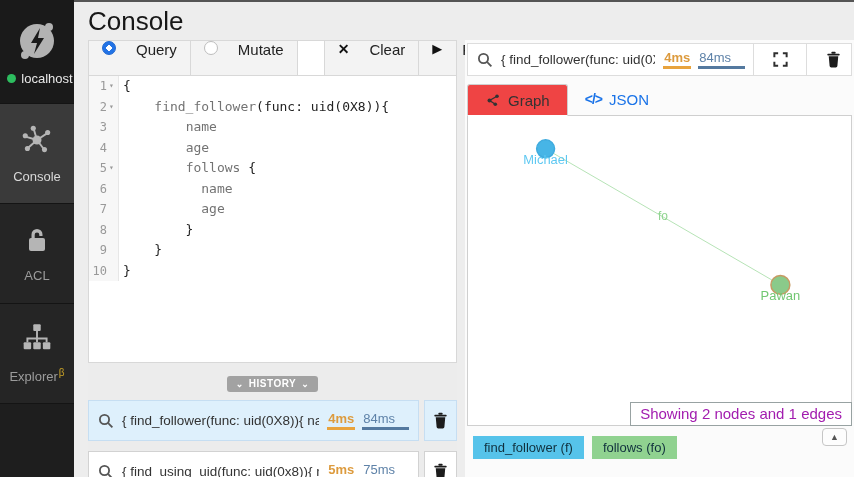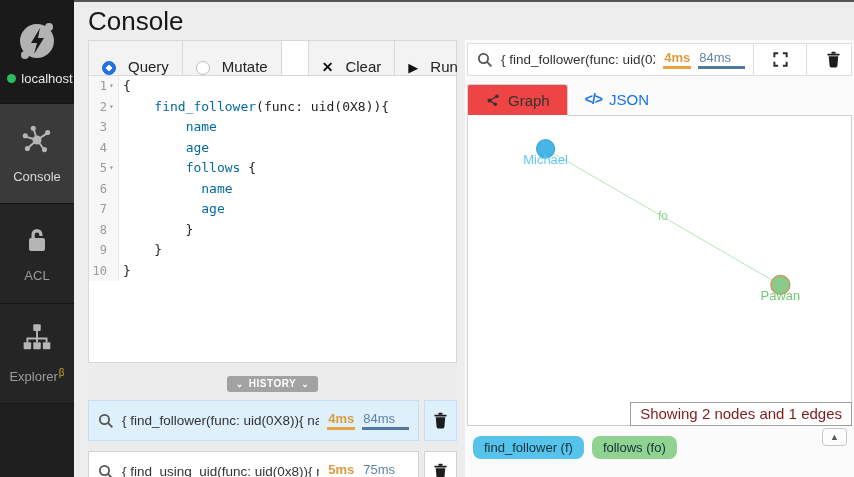--- a/index.html
+++ b/index.html
@@ -26,37 +26,37 @@
 
   
   .main { flex:1; display:flex; flex-direction:column; border-top:2px solid #555; background:#ededed; min-width:0; }
   .page-header { height:38px; display:flex; align-items:center; padding-left:14px; flex-shrink:0; }
   .page-title { font-size:26px; font-weight:500; color:#171717; margin:0; }
   .content { flex:1; display:flex; min-height:0; }
 
   
   .left-pane { width:369px; margin-left:14px; display:flex; flex-direction:column; flex-shrink:0; }
   .toolbar { height:36px; display:flex; background:#f3f3f3; border:1px solid #d8d8d8; flex-shrink:0; }
-  .seg { display:flex; align-items:flex-end; gap:12px; padding:0 13px; border-right:1px solid #d8d8d8; font-size:15px; color:#222; cursor:pointer; background:transparent; border-top:none; border-left:none; border-bottom:none; font-family:inherit; }
+  .seg { display:flex; align-items:flex-start; gap:20px; padding:0 13px; border-right:1px solid #d8d8d8; font-size:15px; color:#222; cursor:pointer; background:transparent; border-top:none; border-left:none; border-bottom:none; font-family:inherit; }
   .seg:last-child { border-right:none; }
   .seg.spacer { flex:1; background:#fff; cursor:default; }
   .radio { width:14px; height:14px; border-radius:50%; flex-shrink:0; }
   .radio.checked { background:radial-gradient(circle,#fff 0 2.6px,#2273e6 2.7px); border:1px solid #1d66d0; }
   .radio.unchecked { background:#fff; border:1px solid #bdbdbd; }
   .glyph-x { font-size:14px; font-weight:bold; color:#111; }
   .glyph-run { font-size:13px; color:#111; }
 
   .editor { height:287px; background:#fff; border:1px solid #d8d8d8; border-top:none; font-family:"DejaVu Sans Mono", monospace; font-size:13px; line-height:20.5px; overflow:hidden; flex-shrink:0; cursor:text; }
   .cm-row { display:flex; }
   .cm-gutter { width:30px; flex-shrink:0; background:#f7f7f7; border-right:1px solid #e7e7e7; color:#999; display:flex; justify-content:flex-end; align-items:center; padding-right:2px; font-size:12px; }
   .cm-gutter .num { text-align:right; }
   .cm-gutter .fold { width:9px; font-size:8px; color:#999; text-align:center; }
   .cm-gutter .nofold { width:9px; }
   .cm-line { white-space:pre; padding-left:4px; color:#222; }
-  .tok-k { color:#0369a1; }
+  .tok-k { color:#737373; }
 
   .history-area { flex:1; background:#ececec; padding-top:13px; display:flex; flex-direction:column; overflow:hidden; }
   .history-pill { align-self:center; background:#a2a2a2; color:#fff; font-size:10px; font-weight:bold; letter-spacing:.5px; padding:2px 9px 3px; border-radius:3px; display:flex; align-items:center; gap:5px; margin-bottom:8px; cursor:pointer; flex-shrink:0; }
   .history-pill .chev { font-size:9px; line-height:8px; }
   .h-row { display:flex; gap:5px; margin-bottom:10px; height:41px; flex-shrink:0; }
   .h-main { flex:1; min-width:0; background:#fff; border:1px solid #d2d2d2; display:flex; align-items:center; gap:8px; padding:0 9px; font-size:13.5px; color:#333; cursor:pointer; }
   .h-trash { width:33px; background:#fff; border:1px solid #d2d2d2; display:flex; align-items:center; justify-content:center; cursor:pointer; flex-shrink:0; }
   .h-row.sel .h-main, .h-row.sel .h-trash { background:#def0fc; border-color:#c6def2; }
   .h-query { flex:1; min-width:0; white-space:nowrap; overflow:hidden; }
   .ms-wrap { display:flex; gap:7px; font-size:13px; flex-shrink:0; }
@@ -71,24 +71,24 @@
   .icon-btn { width:36px; align-self:stretch; display:flex; align-items:center; justify-content:center; cursor:pointer; background:none; border:none; flex-shrink:0; }
 
   .tabs { display:flex; margin-top:7px; height:32px; align-items:flex-end; flex-shrink:0; position:relative; z-index:2; }
   .tab { display:flex; align-items:center; gap:7px; padding:0 17px; height:32px; font-size:15px; cursor:pointer; }
   .tab.active { background:#ef4444; border:1px solid #cfcfcf; border-bottom:1px solid #fff; border-radius:3px 3px 0 0; color:#333; margin-bottom:-1px; }
   .tab.inactive { color:#1a73e8; }
   .json-glyph { font-weight:bold; font-size:14px; letter-spacing:-1px; color:#1a73e8; }
 
   .graph-box { position:relative; height:311px; border:1px solid #cfcfcf; background:#fff; flex-shrink:0; }
   .graph-box svg { position:absolute; inset:0; }
-  .status-box { position:absolute; right:-1px; bottom:-1px; background:#fff; border:1px solid #98a2a2; padding:2px 9px 3px; font-size:15px; color:#7f1d1d; }
+  .status-box { position:absolute; right:-1px; bottom:-1px; background:#fff; border:1px solid #98a2a2; padding:2px 9px 3px; font-size:15px; color:#a21caf; }
 
   .legend-row { position:relative; display:flex; gap:8px; padding:10px 6px 8px; align-items:center; flex-shrink:0; }
-  .badge { padding:4px 11px; border-radius:8px; font-size:13px; font-weight:500; color:#10303d; cursor:pointer; white-space:nowrap; }
+  .badge { padding:4px 11px; border-radius:0; font-size:13px; font-weight:500; color:#10303d; cursor:pointer; white-space:nowrap; }
   .collapse-btn { position:absolute; right:5px; top:2px; width:25px; height:18px; border:1px solid #c6c6c6; border-radius:4px; background:#fdfdfd; display:flex; align-items:center; justify-content:center; font-size:9px; color:#555; cursor:pointer; }
 </style>
 </head>
 <body>
 
 <div class="app">
 
   <aside class="sidebar">
     <div class="side-section logo-section">
       <div class="logo-wrap">

